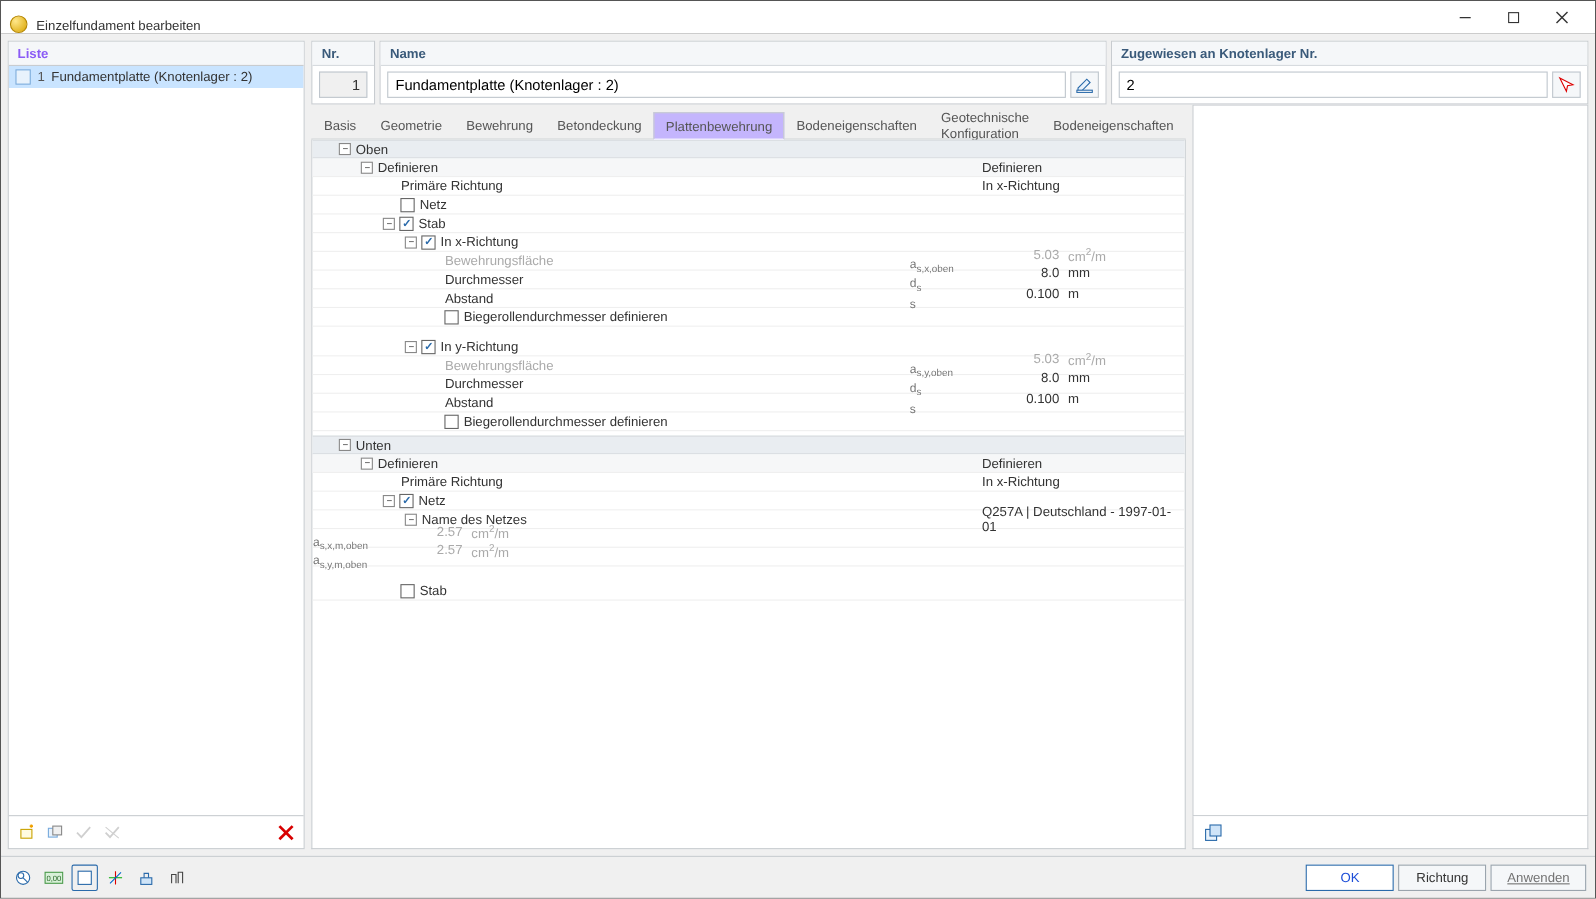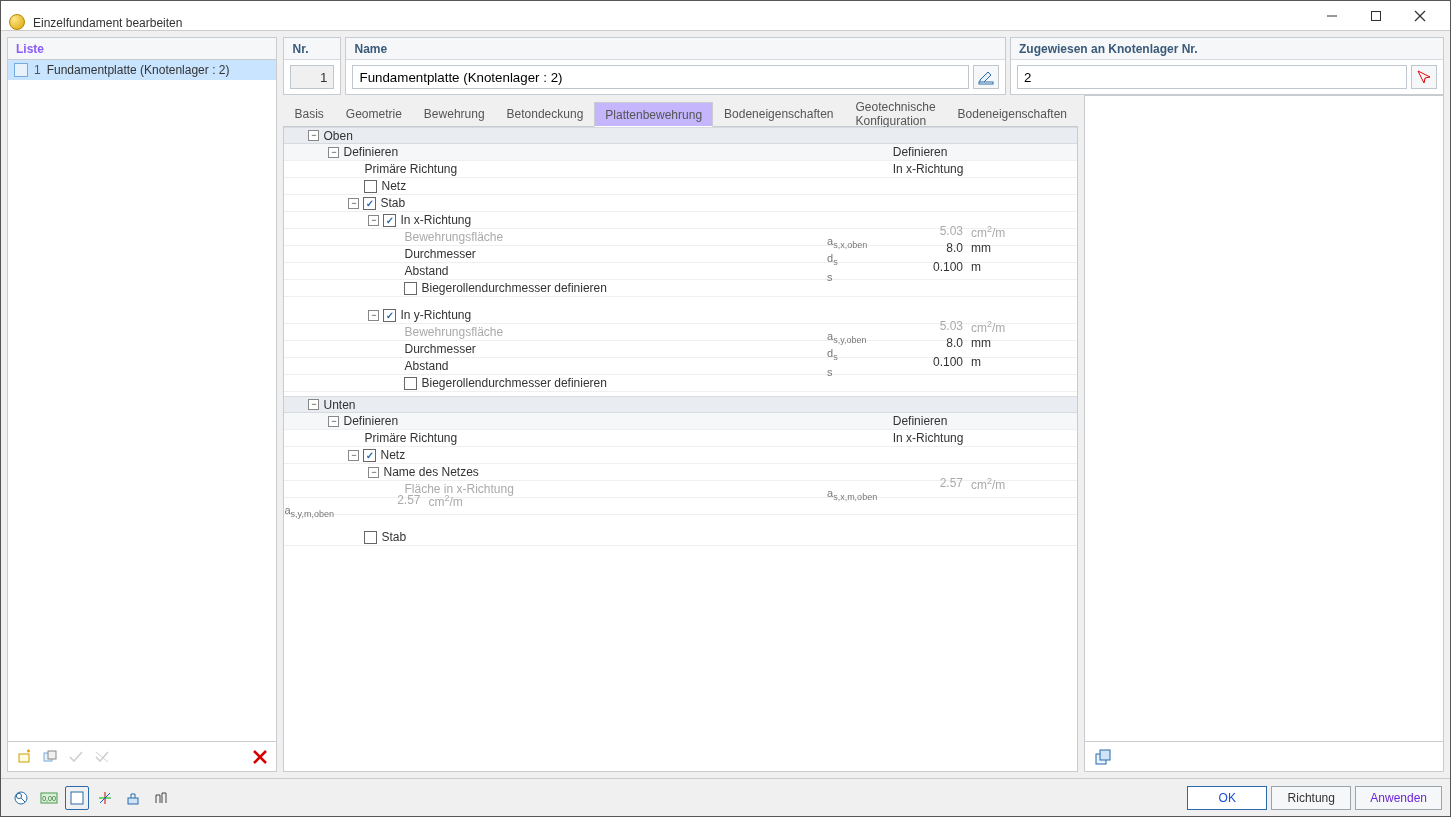--- a/index.html
+++ b/index.html
@@ -47,21 +47,21 @@
   .pg-row.muted { color:#aaa; }
   .ind { display:inline-block; width:16px; text-align:center; color:#555; }
   .expander { width:11px; height:11px; border:1px solid #888; background:#fff; display:inline-flex; align-items:center; justify-content:center; font-size:9px; line-height:1; cursor:default; }
   .cb { width:13px; height:13px; border:1px solid #666; background:#fff; display:inline-flex; align-items:center; justify-content:center; font-size:10px; }
   .cb.checked::after { content:"✓"; color:#2a6aaa; font-weight:bold; }
   .pg-right-col { width:250px; display:flex; }
   .footer { height:38px; border-top:1px solid #c8ccd0; background:#f0f0f0; display:flex; align-items:center; padding:0 8px; gap:4px; }
   .footer .spacer { flex:1; }
   .btn { min-width:80px; height:24px; border:1px solid #9aa4ad; background:#f5f7f9; display:flex; align-items:center; justify-content:center; padding:0 14px; }
   .btn.primary { border:1px solid #2a6aaa; background:#fff; color:#1d4ed8; }
-  .btn.disabled { color:#6d28d9; }
+  .btn.disabled { color:#737373;text-decoration:underline; }
   .right-preview { flex:1; background:#fff; }
   .right-tb { height:30px; border-top:1px solid #c8ccd0; display:flex; align-items:center; padding:0 6px; }
   svg { display:block; }
   sup,sub{font-size:9px;}
 </style>
 </head>
 <body>
 
 <div class="window">
 
@@ -436,31 +436,26 @@
             </div>
             <div class="pg-row">
               <div class="pg-label">
                   <span class="ind"></span>
                   <span class="ind"></span>
                   <span class="ind"></span>
                   <span class="ind"></span>
                   <span class="expander">−</span>
                   <span>Name des Netzes</span>
                 </div>
+              <div class="pg-right-col">
+                  <span class="pg-sym"></span>
+                  <span class="pg-val" style="text-align:left;width:196px;">Q257A | Deutschland - 1997-01-01</span>
+                </div>
             </div>
             <div class="pg-row muted">
-              <div class="pg-label">
-                  <span class="ind"></span>
-                  <span class="ind"></span>
-                  <span class="ind"></span>
-                  <span class="ind"></span>
-                  <span class="ind"></span>
-                  <span class="ind" style="width:12px;"></span>
-                  <span>Fläche in x-Richtung</span>
-                </div>
               <div class="pg-right-col">
                   <span class="pg-sym">a<sub>s,x,m,oben</sub></span>
                   <span class="pg-val">2.57</span>
                   <span class="pg-unit">cm<sup>2</sup>/m</span>
                 </div>
             </div>
             <div class="pg-row muted">
               <div class="pg-right-col">
                   <span class="pg-sym">a<sub>s,y,m,oben</sub></span>
                   <span class="pg-val">2.57</span>

